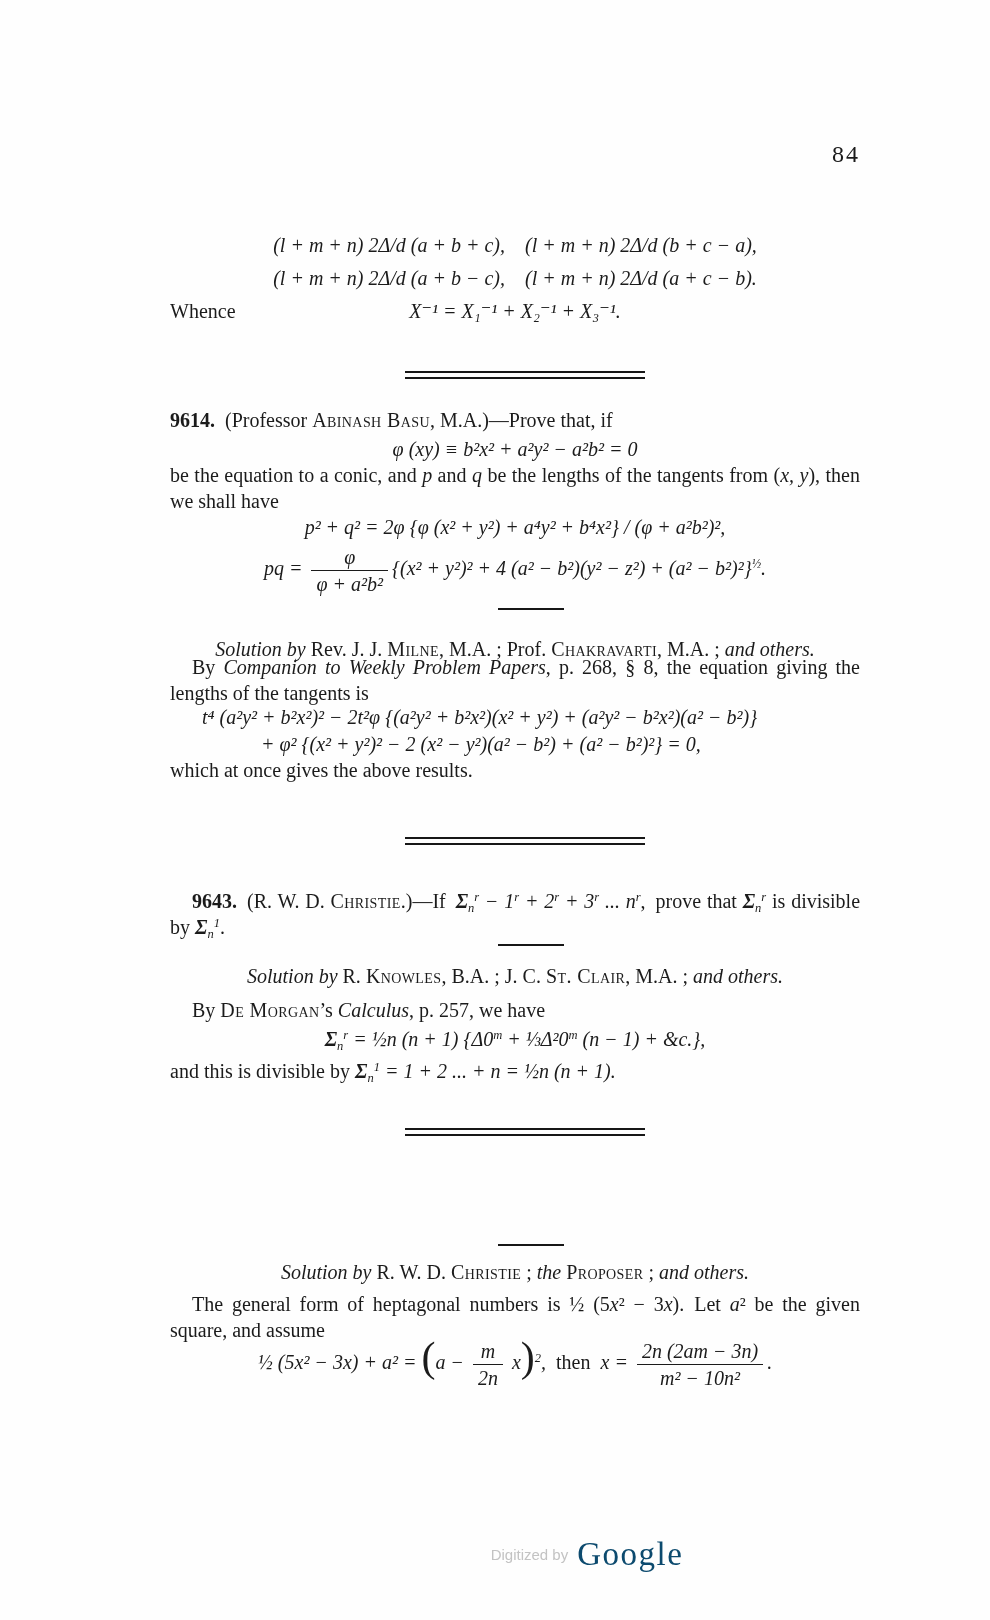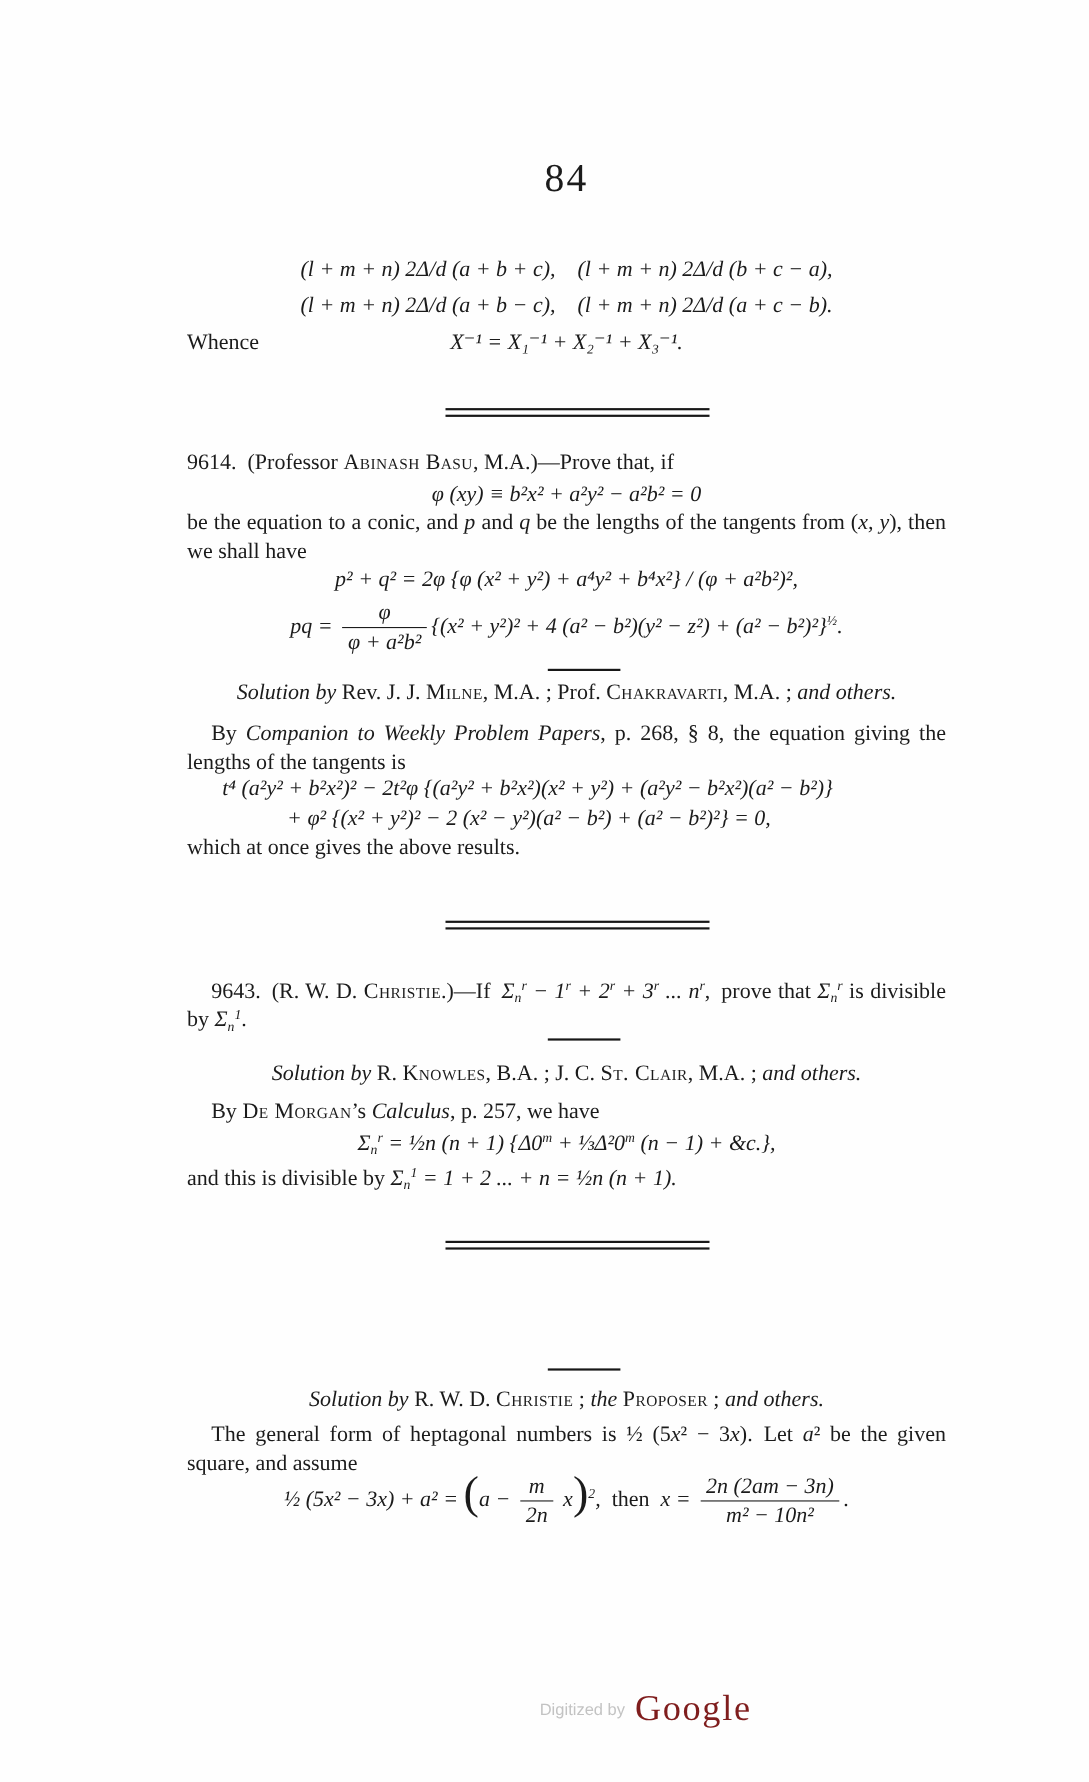--- a/index.html
+++ b/index.html
@@ -9,40 +9,40 @@
     overflow:hidden;
   }
   .page{position:absolute;inset:0;background:#fefefe;}
   .content{position:absolute;left:170px;top:0;width:690px;height:1620px;}
   .abs{position:absolute;left:0;width:100%;}
   .line{font-size:20px;line-height:26px;}
   .center{text-align:center;}
   .para{text-align:justify;}
   .eq{font-style:italic;}
   .roman{font-style:normal;}
-  .pagenum{font-size:36px;letter-spacing:2px;text-align:center;}
+  .pagenum{font-size:24px;letter-spacing:2px;text-align:right;}
   .indent1{text-indent:22px;}
-  .seg-b{font-weight:normal;}
+  .seg-b{font-weight:bold;}
   .seg-i{font-style:italic;}
   .seg-sc{font-variant:small-caps;letter-spacing:0.4px;}
   .seg-sup{font-size:12.5px;vertical-align:7px;line-height:0;font-style:italic;}
   .seg-sub{font-size:12.5px;vertical-align:-4px;line-height:0;font-style:italic;}
   .sup{font-size:12.5px;vertical-align:7px;line-height:0;}
   .frac{display:inline-block;vertical-align:middle;text-align:center;margin:0 4px;line-height:1;}
   .frac .num{display:block;padding:1px 5px 3px;line-height:1;}
   .frac .den{display:block;border-top:1.6px solid #1b1b1b;padding:3px 5px 1px;line-height:1;}
   .bigparen{font-size:42px;font-weight:400;vertical-align:-2px;line-height:0;font-style:normal;}
   .rule-double{width:240px;margin-left:235px;}
   .rule-double .rl{height:2.2px;background:#171717;margin-bottom:3.6px;}
   .rule-short{width:66px;height:2.2px;background:#171717;margin-left:328px;}
   .t4a{margin-left:32px;font-family:Liberation Serif, serif;}
   .t4b{margin-left:91px;}
   .watermark{display:flex;align-items:center;justify-content:center;padding-left:72px;}
   .wm-prefix{font-family:"Liberation Sans","DejaVu Sans",sans-serif;font-size:15px;color:#c3c3c3;margin-right:9px;}
-  .wm-logo{font-size:33px;color:#7f1d1d;letter-spacing:1.5px;}
+  .wm-logo{font-size:33px;color:#0c4a6e;letter-spacing:1.5px;}
 </style>
 </head>
 <body>
 
 <div class="page">
   <div class="content">
 
     <div class="abs pagenum" style="top:141px">84</div>
 
     <div class="abs line eq center" style="top:232px">(l + m + n) 2Δ/d (a + b + c), (l + m + n) 2Δ/d (b + c − a),</div>
@@ -62,21 +62,21 @@
     <div class="abs line" style="top:407px"><span class="seg-b">9614.</span><span> (Professor </span><span class="seg-sc">Abinash Basu</span><span>, M.A.)—Prove that, if</span></div>
     <div class="abs line eq center" style="top:436px">φ (xy) ≡ b²x² + a²y² − a²b² = 0</div>
     <div class="abs line para" style="top:462px"><span>be the equation to a conic, and </span><span class="seg-i">p</span><span> and </span><span class="seg-i">q</span><span> be the lengths of the tangents from (</span><span class="seg-i">x, y</span><span>), then we shall have</span></div>
     <div class="abs line eq center" style="top:514px">p² + q² = 2φ {φ (x² + y²) + a⁴y² + b⁴x²} / (φ + a²b²)²,</div>
     <div class="abs line eq center" style="top:546px">
       <span>pq = </span><span class="frac"><span class="num">φ</span><span class="den">φ + a²b²</span></span><span>{(x² + y²)² + 4 (a² − b²)(y² − z²) + (a² − b²)²}</span><span class="sup">½</span><span>.</span>
     </div>
     <div class="abs" style="top:608px">
         <div class="rule-short"></div>
       </div>
-    <div class="abs line center" style="top:616px"><span class="seg-i">Solution by </span><span>Rev. J. J. </span><span class="seg-sc">Milne</span><span>, M.A. ; Prof. </span><span class="seg-sc">Chakravarti</span><span>, M.A. ; </span><span class="seg-i">and others.</span></div>
+    <div class="abs line center" style="top:636px"><span class="seg-i">Solution by </span><span>Rev. J. J. </span><span class="seg-sc">Milne</span><span>, M.A. ; Prof. </span><span class="seg-sc">Chakravarti</span><span>, M.A. ; </span><span class="seg-i">and others.</span></div>
     <div class="abs line para indent1" style="top:654px"><span>By </span><span class="seg-i">Companion to Weekly Problem Papers</span><span>, p. 268, § 8, the equation giving the lengths of the tangents is</span></div>
     <div class="abs line eq t4a" style="top:704px">t⁴ (a²y² + b²x²)² − 2t²φ {(a²y² + b²x²)(x² + y²) + (a²y² − b²x²)(a² − b²)}</div>
     <div class="abs line eq t4b" style="top:731px">+ φ² {(x² + y²)² − 2 (x² − y²)(a² − b²) + (a² − b²)²} = 0,</div>
     <div class="abs line" style="top:757px">which at once gives the above results.</div>
 
     <div class="abs" style="top:837px">
       <div class="rule-double">
           <div class="rl"></div>
           <div class="rl"></div>
         </div>

